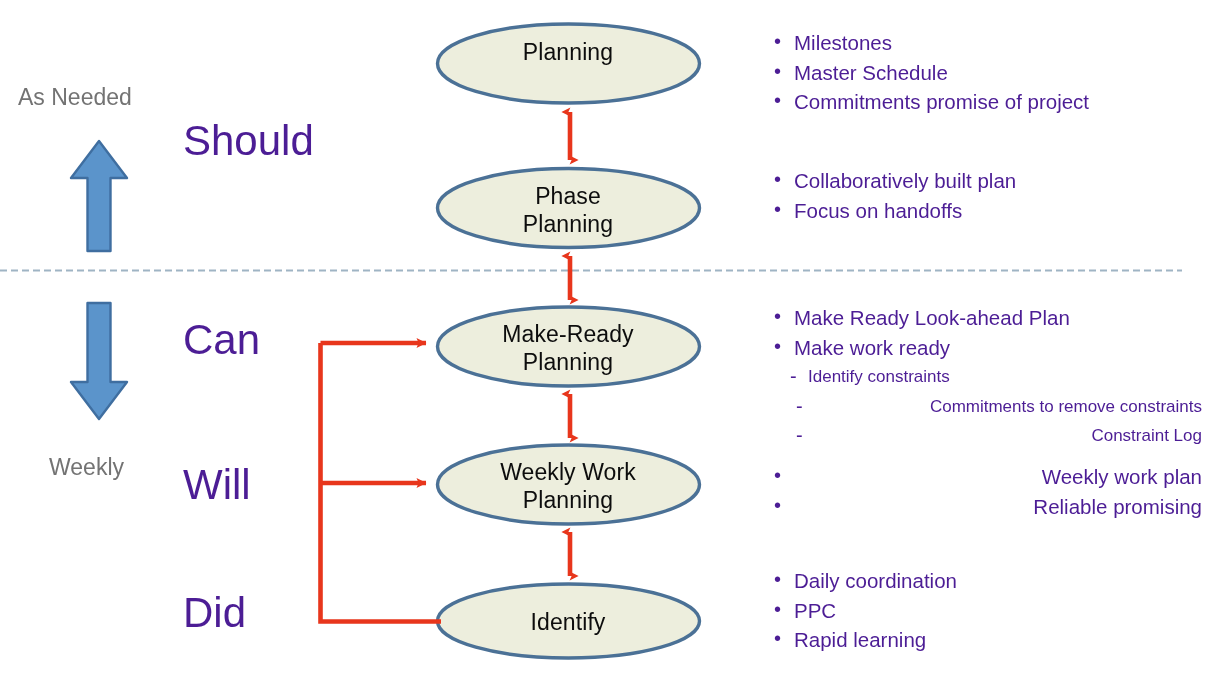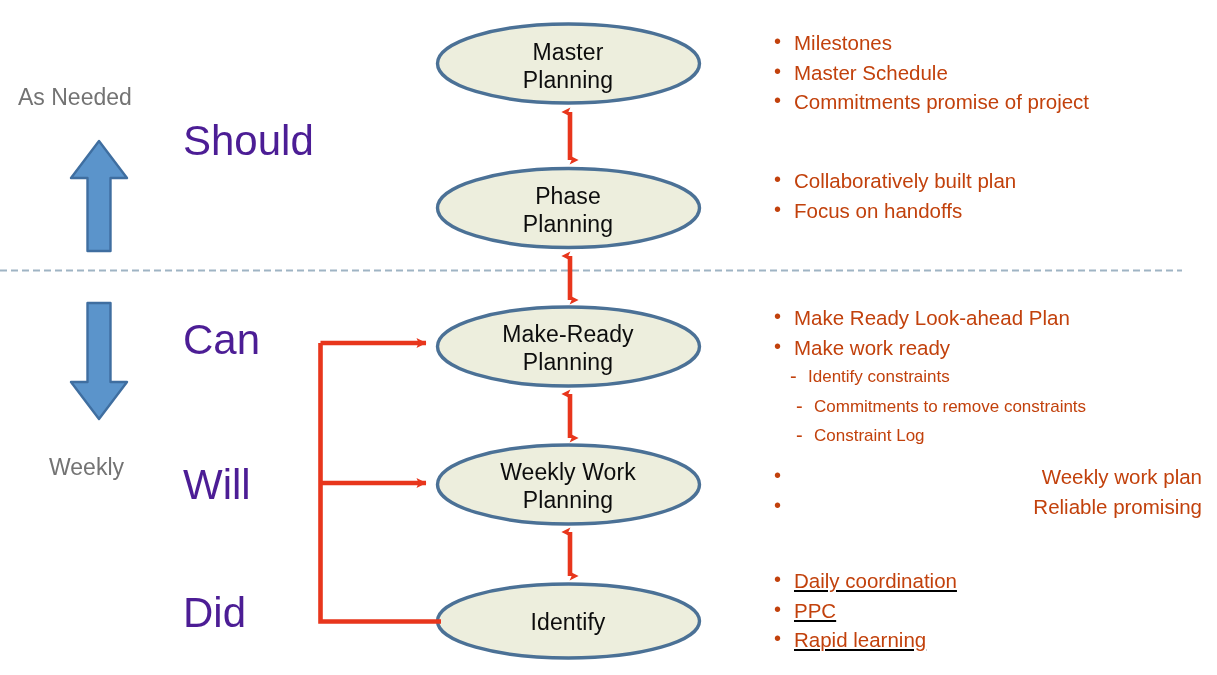--- a/index.html
+++ b/index.html
@@ -60,21 +60,21 @@
     width: 430px;
   }
   .bullets ul {
     margin: 0;
     padding: 0;
     list-style: none;
   }
   .bullets li {
     font-size: 20.5px;
     line-height: 29.5px;
-    color: #c2410c;
+    color: #4c1d95;
     white-space: nowrap;
     position: relative;
     padding-left: 22px;
   }
   .bullets li.lvl1::before {
     content: "\2022";
     position: absolute;
     left: 2px;
     top: -1px;
     font-size: 20px;
@@ -85,20 +85,21 @@
   }
   .bullets li.lvl2::before {
     content: "-";
     position: absolute;
     left: 18px;
     top: 0px;
     font-size: 20px;
   }
   .bullets li.lvl2.indent2 {
     padding-left: 42px;
+    text-align: right;
   }
   .bullets li.lvl2.indent2::before {
     left: 24px;
   }
 </style>
 </head>
 <body>
 
 <div id="canvas">
 
@@ -141,21 +142,20 @@
     <line x1="570" y1="532" x2="570" y2="576" stroke="#E8361C" stroke-width="4.6" marker-start="url(#redArrowUp)" marker-end="url(#redArrowUp)"></line>
 
     <path d="M441 621.5 L320.5 621.5 L320.5 343" fill="none" stroke="#E8361C" stroke-width="4.6" stroke-linejoin="miter" stroke-linecap="butt"></path>
 
     <path d="M320.5 343 L426 343" fill="none" stroke="#E8361C" stroke-width="4.6" marker-end="url(#redArrowRight)"></path>
 
     <path d="M320.5 483 L426 483" fill="none" stroke="#E8361C" stroke-width="4.6" marker-end="url(#redArrowRight)"></path>
   </svg>
 
   <div class="node-label" style="left:436px; top:38px;">
-    <div>Master</div>
     <div>Planning</div>
   </div>
 
   <div class="node-label" style="left:436px; top:182px;">
     <div>Phase</div>
     <div>Planning</div>
   </div>
 
   <div class="node-label" style="left:436px; top:320px;">
     <div>Make-Ready</div>
@@ -208,21 +208,21 @@
     </ul>
   </div>
 
   <div class="bullets" style="top:462px;text-align:right;">
     <ul>
       <li class="lvl1">Weekly work plan</li>
       <li class="lvl1">Reliable promising</li>
     </ul>
   </div>
 
-  <div class="bullets" style="top:566px;text-decoration:underline;">
+  <div class="bullets" style="top:566px;">
     <ul>
       <li class="lvl1">Daily coordination</li>
       <li class="lvl1">PPC</li>
       <li class="lvl1">Rapid learning</li>
     </ul>
   </div>
 
 </div>
 
 </body></html>

